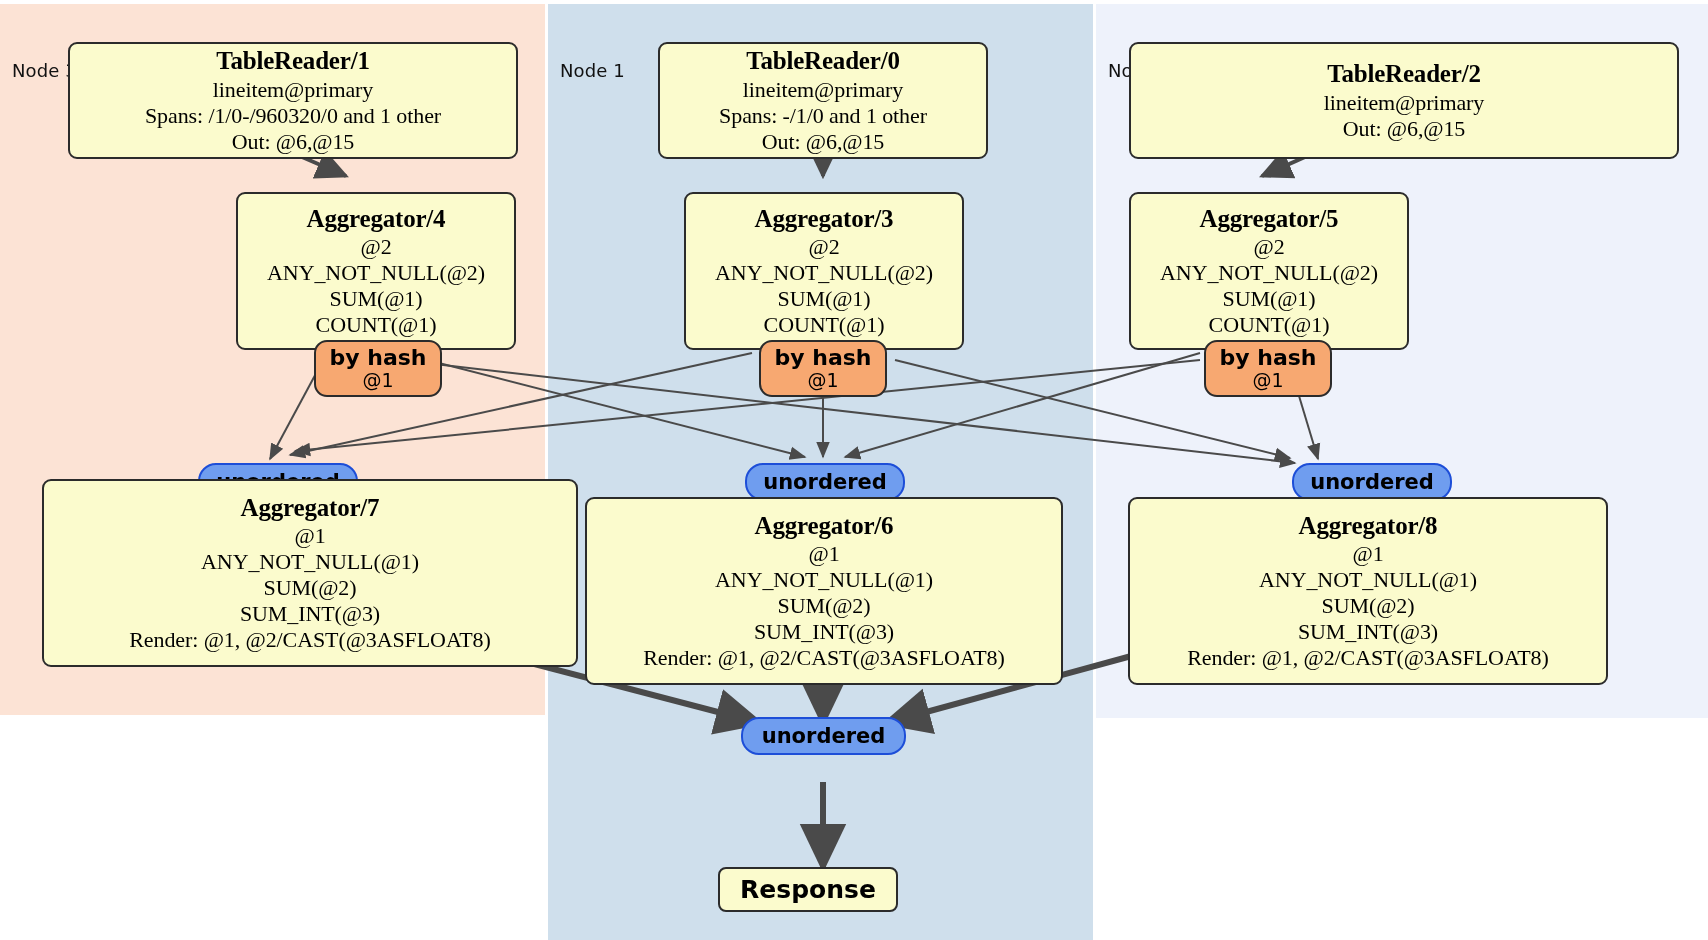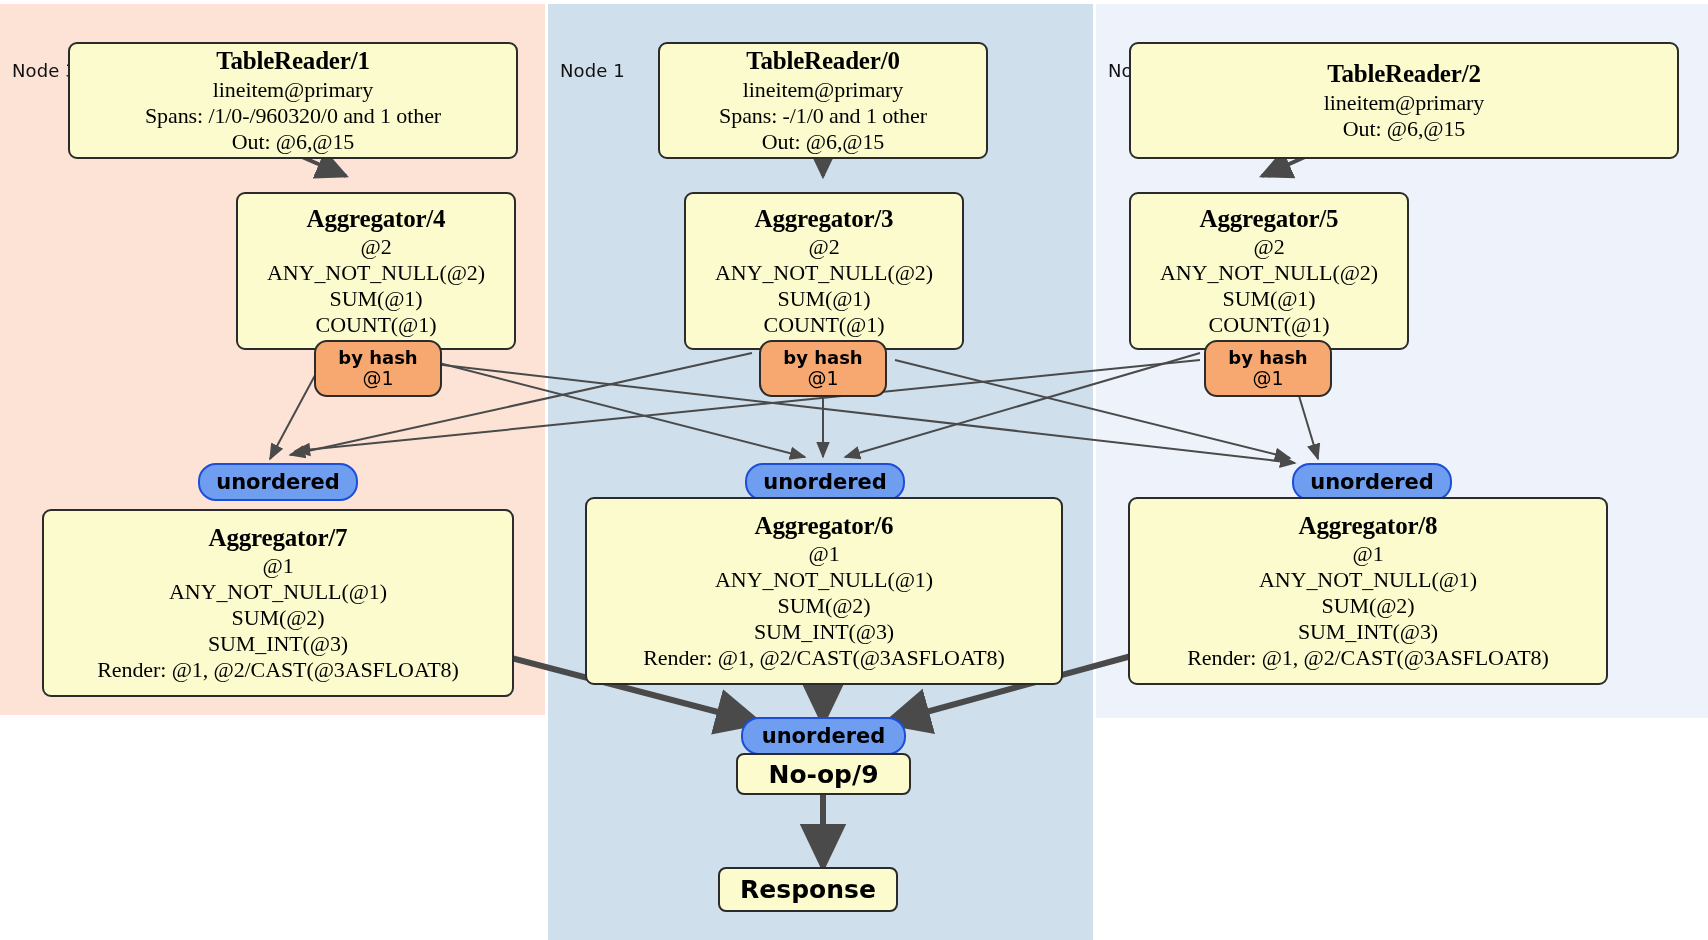--- a/index.html
+++ b/index.html
@@ -21,21 +21,21 @@
         display:flex;flex-direction:column;align-items:center;justify-content:center;
         text-align:center;color:#000;line-height:1.18;padding:5px 10px;font-family:Liberation Serif, serif;}
   .proc .ttl{font-weight:bold;font-size:25px;letter-spacing:-.2px;margin-bottom:1px;}
   .proc .ln{font-size:22px;letter-spacing:-.1px;}
 
   
   .router{position:absolute;box-sizing:border-box;background:#f7a871;
           border:2px solid #2b2b2b;border-radius:13px;
           display:flex;flex-direction:column;align-items:center;justify-content:center;
           text-align:center;line-height:1.12;color:#000;}
-  .router .rt{font-weight:bold;font-size:18px;}
+  .router .rt{font-weight:bold;font-size:22px;}
   .router .rs{font-size:19px;}
 
   .sync{position:absolute;box-sizing:border-box;background:#6f9def;
         border:2px solid #1d4ed8;border-radius:18px;
         display:flex;align-items:center;justify-content:center;
         font-weight:bold;font-size:21px;color:#000;}
 
   .noop,.resp{position:absolute;box-sizing:border-box;background:#fbfbcd;
         border:2px solid #2b2b2b;border-radius:8px;
         display:flex;align-items:center;justify-content:center;
@@ -104,21 +104,21 @@
     <div class="ln">COUNT(@1)</div>
   </div>
 
   <div class="router" id="rt-0" style="left: 314px; top: 340px; width: 128px; height: 57px;">
     <div class="rt">by hash</div>
     <div class="rs">@1</div>
   </div>
 
   <div class="sync" id="sy-0" style="left: 198px; top: 463px; width: 160px; height: 38px;">unordered</div>
 
-  <div class="proc" id="agb-0" style="left: 42px; top: 509px; width: 472px; height: 188px; text-align: center;">
+  <div class="proc" id="agb-0" style="left: 42px; top: 479px; width: 536px; height: 188px; text-align: center;">
     <div class="ttl">Aggregator/7</div>
     <div class="ln">@1</div>
     <div class="ln">ANY_NOT_NULL(@1)</div>
     <div class="ln">SUM(@2)</div>
     <div class="ln">SUM_INT(@3)</div>
     <div class="ln">Render: @1, @2/CAST(@3ASFLOAT8)</div>
   </div>
 
   <div class="proc" id="tr-1" style="left: 658px; top: 42px; width: 330px; height: 117px;">
     <div class="ttl">TableReader/0</div>
@@ -175,16 +175,15 @@
   <div class="proc" id="agb-2" style="left: 1128px; top: 497px; width: 480px; height: 188px;">
     <div class="ttl">Aggregator/8</div>
     <div class="ln">@1</div>
     <div class="ln">ANY_NOT_NULL(@1)</div>
     <div class="ln">SUM(@2)</div>
     <div class="ln">SUM_INT(@3)</div>
     <div class="ln">Render: @1, @2/CAST(@3ASFLOAT8)</div>
   </div>
 
   <div class="sync" id="sy-final" style="left: 741px; top: 717px; width: 165px; height: 38px;">unordered</div>
-  <div class="noop" id="noop" style="left: 736px; top: 753px; width: 175px; height: 42px;">No-op/9</div>
   <div class="resp" id="resp" style="left: 718px; top: 867px; width: 180px; height: 45px;">Response</div>
 
 </div>
 
 </body></html>

